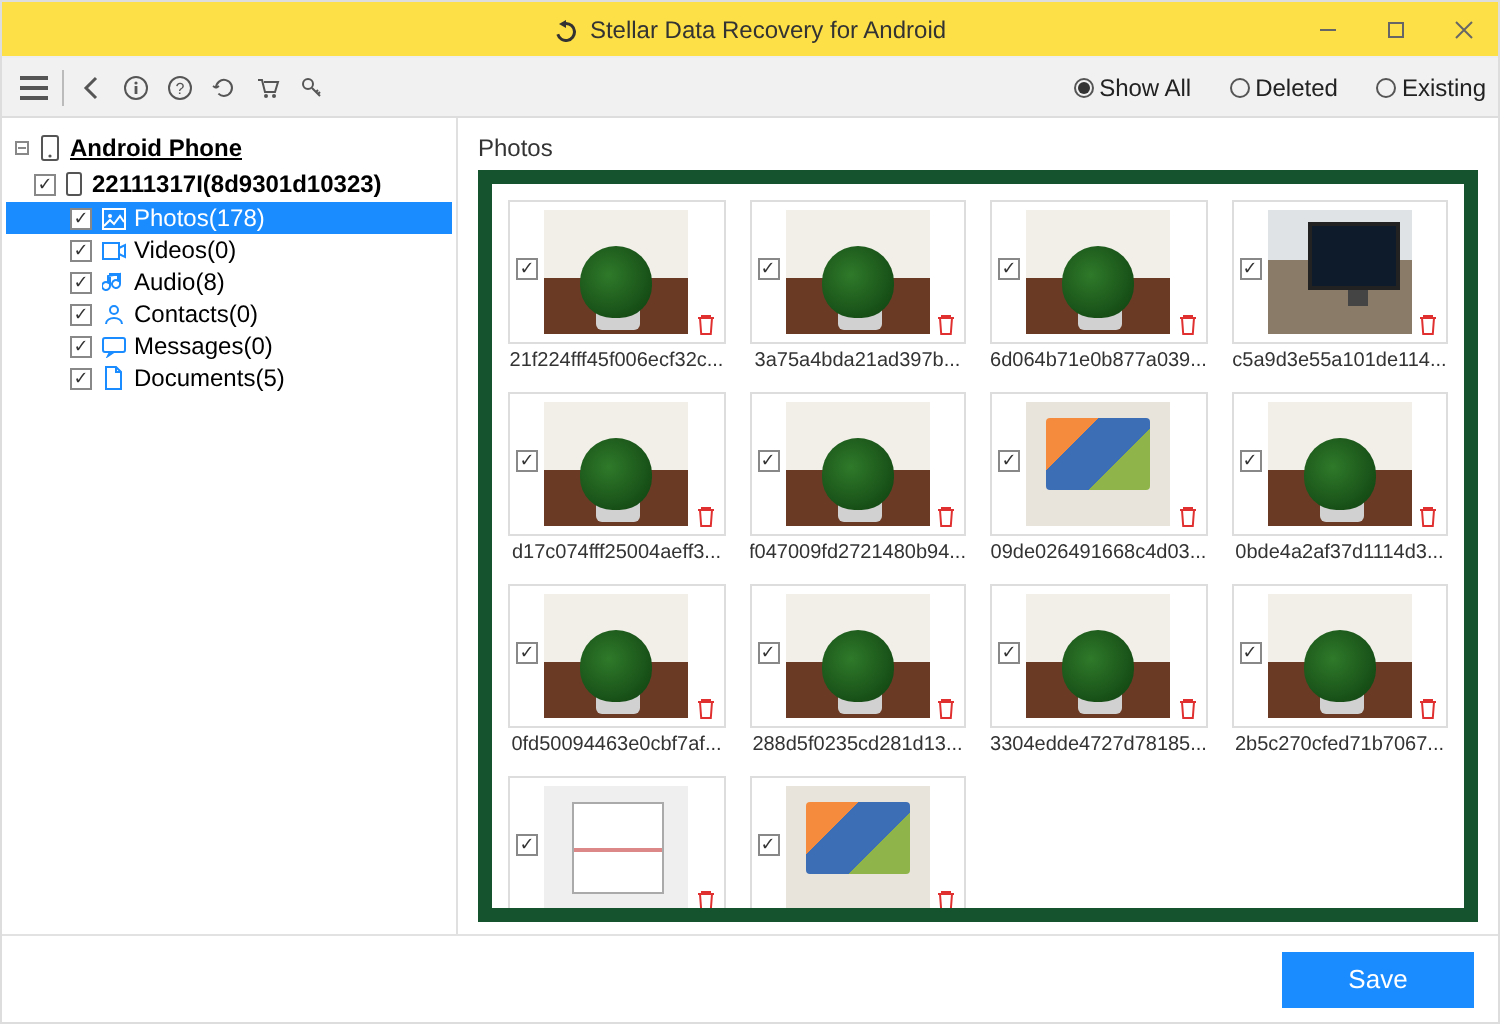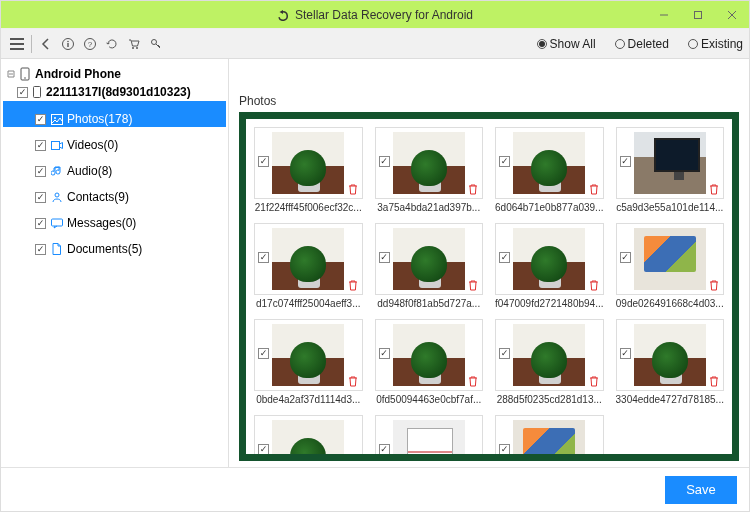--- a/index.html
+++ b/index.html
@@ -1,51 +1,51 @@
 <!DOCTYPE html>
 <html><head>
 <meta charset="utf-8">
 <style>
 * { box-sizing: border-box; margin: 0; padding: 0; font-family: "Segoe UI", Tahoma, sans-serif; }
 body { width: 750px; height: 512px; background: #fff; overflow: hidden; border: 1px solid #ddd; display: flex; flex-direction: column; }
-.titlebar { height: 28px; display: flex; align-items: center; justify-content: center; position: relative; background: #bef264; border-bottom: 1px solid #eee; }
+.titlebar { height: 28px; display: flex; align-items: center; justify-content: center; position: relative; background: #fde047; border-bottom: 1px solid #eee; }
 .titlebar .title { font-size: 12px; color: #333; }
 .titlebar .recover-icon { margin-right: 4px; }
 .win-controls { position: absolute; right: 0; top: 0; height: 28px; display: flex; }
 .win-controls div { width: 34px; height: 28px; display: flex; align-items: center; justify-content: center; color: #666; font-size: 11px; }
 .toolbar { height: 30px; background: #f1f1f1; border-bottom: 1px solid #ddd; display: flex; align-items: center; padding: 0 6px; font-size: 12px; }
 .toolbar .left-tools { display: flex; gap: 2px; align-items: center; }
 .tool-icon { width: 20px; height: 20px; display: flex; align-items: center; justify-content: center; color: #555; cursor: pointer; }
 .divider-v { width: 1px; height: 18px; background: #bbb; margin: 0 2px; }
 .toolbar .right-tools { margin-left: auto; display: flex; gap: 19px; align-items: center; color: #222; }
 .radio { display: flex; align-items: center; gap: 3px; }
 .radio .dot { width: 10px; height: 10px; border: 1px solid #555; border-radius: 50%; display: inline-block; position: relative; }
 .radio.selected .dot::after { content: ''; position: absolute; width: 6px; height: 6px; background: #333; border-radius: 50%; top: 1px; left: 1px; }
 .body { flex: 1; display: flex; overflow: hidden; }
 .sidebar { width: 228px; border-right: 1px solid #e0e0e0; padding: 6px 2px; font-size: 12px; overflow: auto; }
-.tree-root { display: flex; align-items: center; gap: 4px; padding: 2px 4px; font-weight: 700; }
+.tree-root { display: flex; align-items: center; gap: 4px; padding: 2px 4px; font-weight: 700; text-decoration: underline; }
 .tree-child { display: flex; align-items: center; gap: 4px; padding: 2px 4px 2px 14px; }
-.tree-grand { display: flex; align-items: center; gap: 4px; padding: 11px 4px 1px 32px; }
+.tree-grand { display: flex; align-items: center; gap: 4px; padding: 1px 4px 1px 32px; }
 .tree-grand.selected { background: #1a8cff; color: #fff; }
 .cb { width: 11px; height: 11px; border: 1px solid #888; background: #fff; display: inline-flex; align-items: center; justify-content: center; font-size: 9px; color: #333; }
 .cb.checked::after { content: '✓'; line-height: 1; }
 .cat-icon { width: 13px; height: 13px; display: inline-flex; align-items: center; justify-content: center; font-size: 10px; color: #1a8cff; flex-shrink: 0; }
 .tree-grand.selected .cat-icon { color: #fff; }
 .content { flex: 1; display: flex; flex-direction: column; overflow: hidden; }
-.content-header { padding: 8px 10px 4px; font-size: 12px; color: #333; margin-top: 27px; }
+.content-header { padding: 8px 10px 4px; font-size: 12px; color: #333; }
 .grid-wrap { flex: 1; overflow: hidden; position: relative; margin: 0 10px 6px 10px; border: 7px solid #14532d; }
 .grid-scroll { position: absolute; inset: 0; overflow-y: auto; overflow-x: hidden; padding: 8px 8px; }
 .grid { display: grid; grid-template-columns: repeat(4, 1fr); gap: 10px 12px; }
 .thumb-cell { display: flex; flex-direction: column; align-items: center; }
 .thumb-box { width: 100%; height: 72px; border: 1px solid #ddd; position: relative; display: flex; align-items: center; justify-content: center; overflow: hidden; }
 .thumb-cb { position: absolute; left: 3px; top: 28px; }
 .thumb-del { position: absolute; right: 3px; bottom: 3px; width: 12px; height: 12px; color: #e03030; display: flex; align-items: center; justify-content: center; }
 .fname { font-size: 10px; color: #333; margin-top: 3px; width: 100%; white-space: nowrap; overflow: hidden; text-overflow: ellipsis; text-align: center; }
 .footer { height: 44px; border-top: 1px solid #e2e2e2; display: flex; align-items: center; justify-content: flex-end; padding: 0 12px; }
-.save-btn { background: #1a8cff; color: #fff; border: none; width: 72px; height: 28px; font-size: 13px; cursor: pointer; }
+.save-btn { background: #1a8cff; color: #fff; border: none; width: 96px; height: 28px; font-size: 13px; cursor: pointer; }
 
 .img { width: 72px; height: 62px; position: relative; }
 .plant { background: linear-gradient(#f1efe8 55%, #6b3a25 55%); }
 .plant::after { content: ''; position: absolute; left: 18px; bottom: 8px; width: 36px; height: 36px; background: radial-gradient(circle at 40% 40%, #2f7a2a, #0d3d0f); border-radius: 50% 50% 45% 45%; }
 .plant::before { content: ''; position: absolute; left: 26px; bottom: 2px; width: 22px; height: 12px; background: #d1d1d1; border-radius: 2px 2px 3px 3px; }
 .monitor { background: linear-gradient(#dfe3e6 40%, #8a7a68 40%); }
 .monitor::after { content:''; position:absolute; right:6px; top:6px; width:42px; height:30px; background:#0d1b2a;border:2px solid #222;}
 .monitor::before{content:'';position:absolute;right:22px;top:38px;width:10px;height:10px;background:#444;}
 .wall { background: #e8e4db; }
 .wall::after { content:''; position:absolute; left:10px; top:8px; width:52px; height:36px; background: linear-gradient(135deg,#f58b3c 0 30%,#3c6eb5 30% 65%,#8fb54a 65%); border-radius:2px;}
@@ -196,21 +196,21 @@
           <span>Audio(8)</span>
         </div>
         <div class="tree-grand">
           <span class="cb checked"></span>
           <span class="cat-icon">
             <svg width="12" height="12">
               <circle cx="6" cy="4" r="2" fill="none" stroke="currentColor"></circle>
               <path d="M2 11c0-2 2-3 4-3s4 1 4 3" fill="none" stroke="currentColor"></path>
             </svg>
           </span>
-          <span>Contacts(9)</span>
+          <span>Contacts(0)</span>
         </div>
         <div class="tree-grand">
           <span class="cb checked"></span>
           <span class="cat-icon">
             <svg width="12" height="11">
               <rect x="0.5" y="1" width="11" height="7" rx="1" fill="none" stroke="currentColor"></rect>
               <path d="M4 8l-1 2 3-2" fill="none" stroke="currentColor"></path>
             </svg>
           </span>
           <span>Messages(0)</span>
@@ -296,32 +296,20 @@
             <div class="thumb-cell">
               <div class="thumb-box">
                 <span class="cb checked thumb-cb"></span>
                 <div class="img plant"></div>
                 <span class="thumb-del">
                   <svg width="10" height="11">
                     <path d="M1 2h8M3 2V1h4v1M2 2l.6 8h4.8L8 2" fill="none" stroke="#e03030"></path>
                   </svg>
                 </span>
               </div>
-              <div class="fname">dd948f0f81ab5d727a...</div>
-            </div>
-            <div class="thumb-cell">
-              <div class="thumb-box">
-                <span class="cb checked thumb-cb"></span>
-                <div class="img plant"></div>
-                <span class="thumb-del">
-                  <svg width="10" height="11">
-                    <path d="M1 2h8M3 2V1h4v1M2 2l.6 8h4.8L8 2" fill="none" stroke="#e03030"></path>
-                  </svg>
-                </span>
-              </div>
               <div class="fname">f047009fd2721480b94...</div>
             </div>
             <div class="thumb-cell">
               <div class="thumb-box">
                 <span class="cb checked thumb-cb"></span>
                 <div class="img wall"></div>
                 <span class="thumb-del">
                   <svg width="10" height="11">
                     <path d="M1 2h8M3 2V1h4v1M2 2l.6 8h4.8L8 2" fill="none" stroke="#e03030"></path>
                   </svg>

